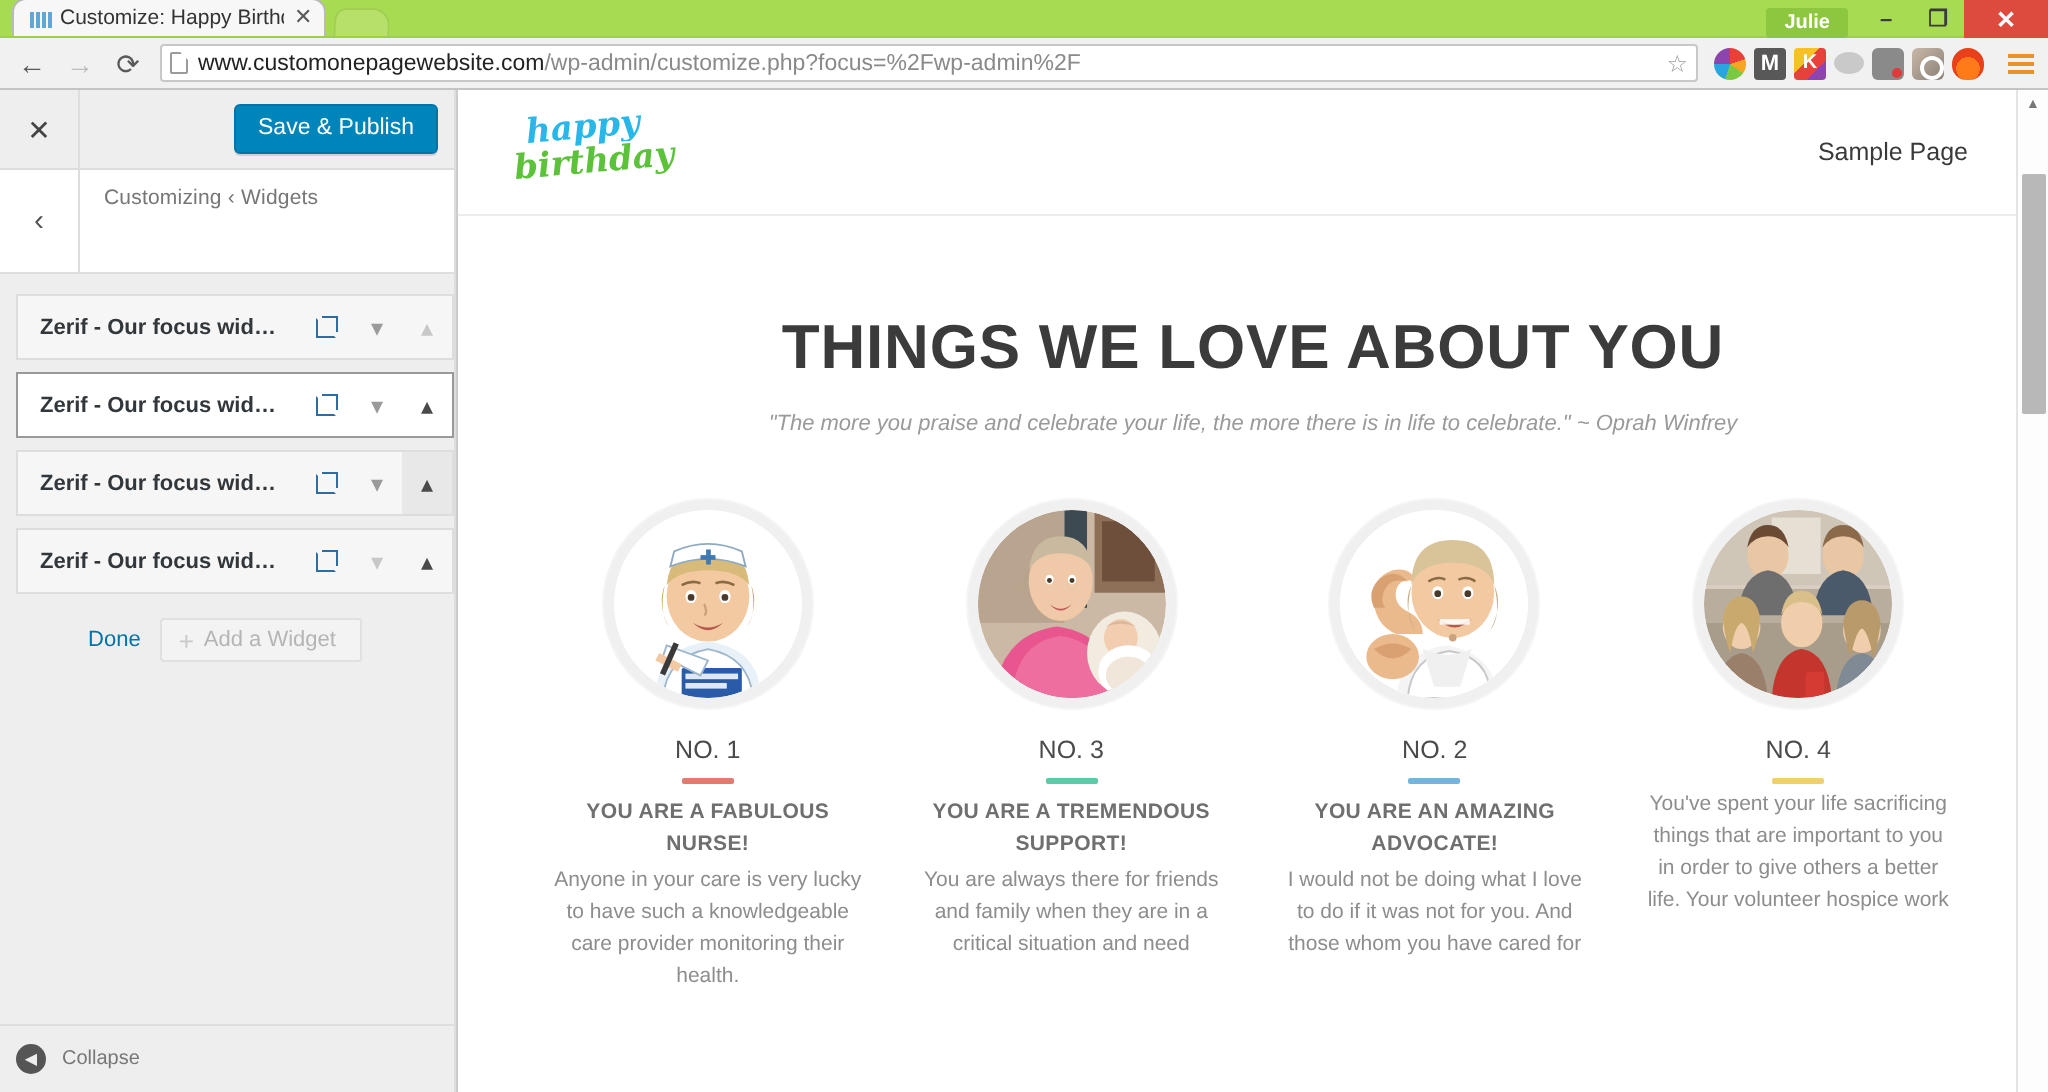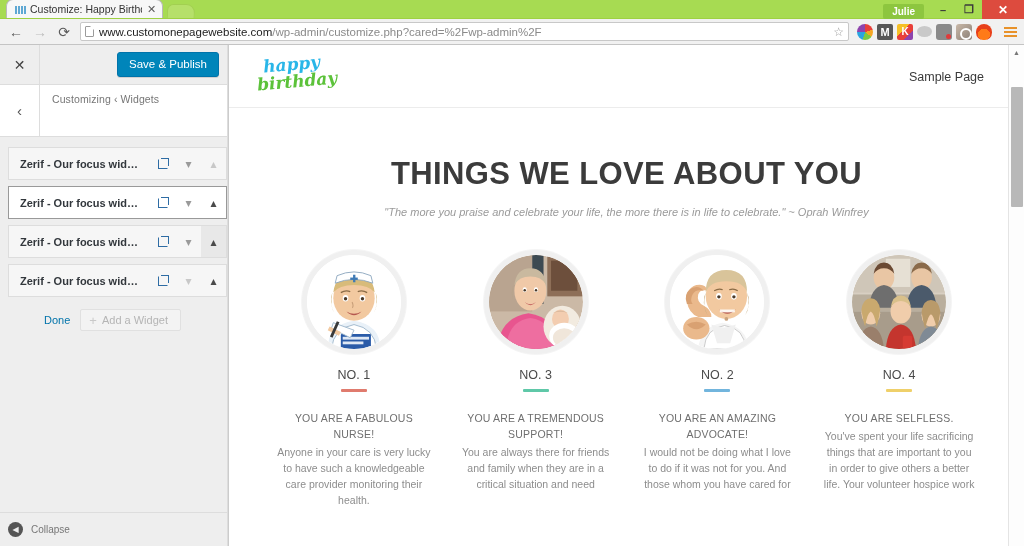--- a/index.html
+++ b/index.html
@@ -289,21 +289,21 @@
   }
   .circ .photo { position: absolute; inset: 0; border-radius: 50%; overflow: hidden; }
   .col .no {
     margin-top: 14px; font-size: 12.5px; color: #4a4a4a;
   }
   .col .rule {
     width: 26px; height: 2.5px; margin: 7px auto 0;
     border-radius: 1px;
   }
   .col .h {
-    margin-top: 18px; font-size: 10.5px; font-weight: normal;
+    margin-top: 6px; font-size: 10.5px; font-weight: bold;
     color: #6f6f6f; line-height: 16px; letter-spacing: .2px;
   }
   .col .p {
     margin-top: 2px; font-size: 10.5px; color: #8d8d8d; line-height: 16px;
   }
 
   
   .pv-scroll {
     position: absolute; right: 0; top: 0; bottom: 0; width: 16px;
     background: #fdfdfd; border-left: 1px solid #e4e4e4;
@@ -338,21 +338,21 @@
     </div>
   </div>
 
   <div class="toolbar">
     <span class="navbtn">←</span>
     <span class="navbtn disabled">→</span>
     <span class="navbtn">⟳</span>
 
     <div class="omnibox">
       <span class="pageicon"></span>
-      <span class="urltext"><span class="host">www.customonepagewebsite.com</span><span class="path">/wp-admin/customize.php?cared=%2Fwp-admin%2F</span></span>
+      <span class="urltext"><span class="host">www.customonepagewebsite.com</span><span class="path">/wp-admin/customize.php?focus=%2Fwp-admin%2F</span></span>
       <span class="starbtn">☆</span>
     </div>
 
     <div class="exticons">
       <span class="exticon ic-pinwheel"></span>
       <span class="exticon ic-gmail">M</span>
       <span class="exticon ic-k">K</span>
       <span class="exticon ic-oval"></span>
       <span class="exticon ic-eleph"></span>
       <span class="exticon ic-insta"></span>
@@ -603,21 +603,20 @@
                   <path d="M36 100 q2-24 16-26 q14 2 16 26z" fill="#c4352e"></path>
                   <ellipse cx="84" cy="64" rx="10" ry="12" fill="#f0cdab"></ellipse>
                   <path d="M74 60 q2-12 10-12 q8 0 10 12 q-2 14-4 18 q-3-14-6-15 q-3 1-6 15 q-2-4-4-18z" fill="#b99a6a"></path>
                   <path d="M70 100 q2-22 14-24 q12 2 14 24z" fill="#7f8a95"></path>
                   <rect x="54" y="86" width="10" height="14" rx="2" fill="#d63b33"></rect>
                 </svg>
               </div>
             </div>
             <div class="no">NO. 4</div>
             <div class="rule" style="background:#efd06a"></div>
-            <div class="h">YOU ARE SELFLESS.</div>
             <div class="p">You've spent your life sacrificing things that are important to you in order to give others a better life. Your volunteer hospice work</div>
           </div>
 
         </div>
       </div>
 
       <div class="pv-scroll">
         <div class="up">▲</div>
         <div class="thumb"></div>
       </div>

